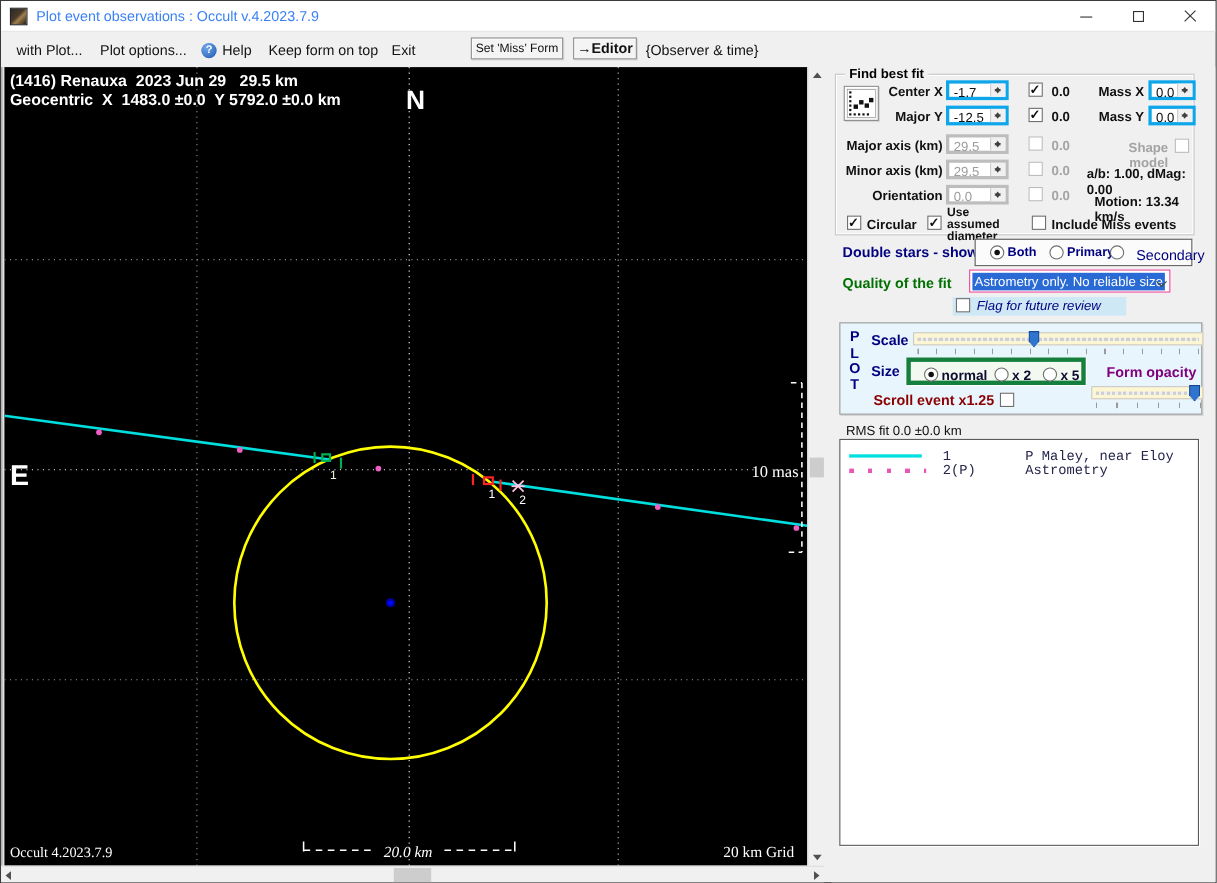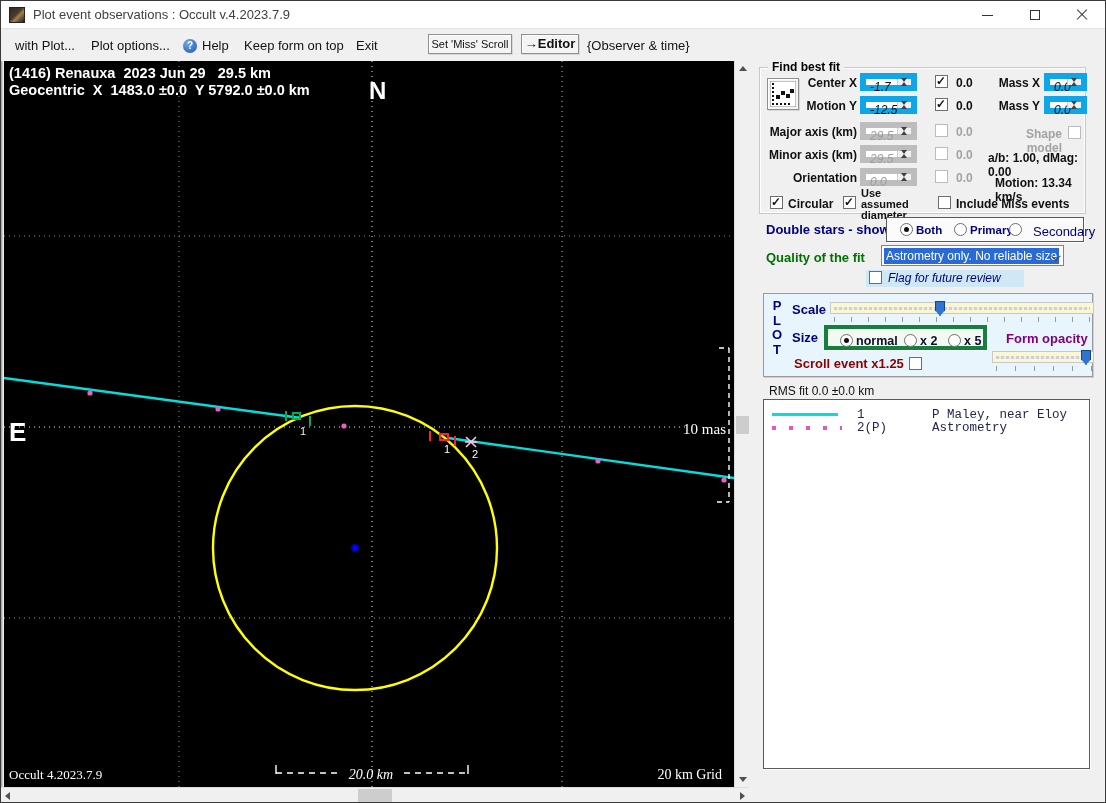--- a/index.html
+++ b/index.html
@@ -3,21 +3,21 @@
 <meta charset="utf-8">
 <style>
   * { margin:0; padding:0; box-sizing:border-box; }
   html,body { width:1106px; height:803px; background:#888; }
   body { font-family:"Liberation Sans", sans-serif; font-size:12px; color:#111; }
   .window { position:relative; width:1106px; height:803px; background:#f0f0f0; border:1px solid #3a3a3a; overflow:hidden; }
 
   
   .titlebar { position:absolute; left:0; top:0; width:100%; height:28px; background:#ffffff; border-bottom:1px solid #e4e4e4; }
   .app-icon { position:absolute; left:8px; top:6px; width:16px; height:16px; background:linear-gradient(135deg,#2a2a2a 0%,#4a3b28 45%,#a08050 60%,#241d12 100%); border:1px solid #222; }
-  .title-text { position:absolute; left:32px; top:6px; font-size:13px; color:#404040; }
+  .title-text { position:absolute; left:32px; top:6px; font-size:13px; color:#3b82f6; }
   .win-btns { position:absolute; right:0; top:0; height:28px; display:flex; }
   .win-btn { width:47px; height:28px; display:flex; align-items:center; justify-content:center; color:#222; font-size:13px; }
   .glyph-min { width:11px; height:1px; background:#333; }
   .glyph-max { width:10px; height:10px; border:1px solid #333; }
   .glyph-close { position:relative; width:12px; height:12px; }
   .glyph-close::before,.glyph-close::after { content:""; position:absolute; left:-1px; top:5px; width:14px; height:1.4px; background:#333; }
   .glyph-close::before { transform:rotate(45deg); } .glyph-close::after { transform:rotate(-45deg); }
 
   
   .menubar { position:absolute; left:0; top:28px; width:100%; height:32px; background:#f0f0f0; }
@@ -40,21 +40,21 @@
   .tri-down { left:4px; bottom:5px; border-left:4px solid transparent; border-right:4px solid transparent; border-top:5px solid #505050; }
   .tri-left { left:4px; top:4px; border-top:4px solid transparent; border-bottom:4px solid transparent; border-right:5px solid #505050; }
   .tri-right { right:4px; top:4px; border-top:4px solid transparent; border-bottom:4px solid transparent; border-left:5px solid #505050; }
 
   
   .rpanel { position:absolute; left:755px; top:60px; width:351px; height:742px; background:#f0f0f0; font-size:12px; }
   .groupbox { position:absolute; left:3px; top:6px; width:327px; height:147px; border:1px solid #c8c8c8; box-shadow:inset 0 0 0 1px #ffffff; }
   .gb-label { position:absolute; left:8px; top:-8px; background:#f0f0f0; padding:0 4px; color:#000000; font-weight:600; font-size:12px; }
   .lbl { position:absolute; font-weight:600; color:#101010; }
   .lbl.gray { color:#a3a3a3; }
-  .spin { position:absolute; height:18px; background:#fff; border:6px solid #0ea5e9; font-size:12px; line-height:16px; padding-left:4px; color:#101010;font-style:italic; }
+  .spin { position:absolute; height:18px; background:#fff; border:3px solid #0ea5e9; font-size:12px; line-height:16px; padding-left:4px; color:#101010; }
   .spin .ud { position:absolute; right:0; top:0; width:14px; height:100%; border-left:1px solid #cfcfcf; background:#f0f0f0; }
   .spin .ud::before { content:""; position:absolute; left:3px; top:3px; border-left:3.5px solid transparent; border-right:3.5px solid transparent; border-bottom:4px solid #404040; }
   .spin .ud::after  { content:""; position:absolute; left:3px; bottom:3px; border-left:3.5px solid transparent; border-right:3.5px solid transparent; border-top:4px solid #404040; }
   .spin.disabled { color:#9d9d9d; border-color:#bdbdbd; }
   .cb { position:absolute; width:13px; height:13px; background:#fff; border:1px solid #6e6e6e; }
   .cb.checked::after { content:"✓"; position:absolute; left:0px; top:-2px; font-size:12px; font-weight:bold; color:#111; }
   .cb.disabled { border-color:#bcbcbc; }
   .radio { position:absolute; width:13px; height:13px; background:#fff; border:1px solid #6e6e6e; border-radius:50%; }
   .radio.sel::after { content:""; position:absolute; left:3px; top:3px; width:5px; height:5px; border-radius:50%; background:#101010; }
   .navy { color:#000080; } .green { color:#007000; } .purple { color:#80007d; } .dkred { color:#8b0000; }
@@ -105,21 +105,21 @@
     </div>
   </div>
 
   <div class="menubar">
     <span class="menu-item" style="left:14px">with Plot...</span>
     <span class="menu-item" style="left:90px">Plot options...</span>
     <span class="help-icon"></span>
     <span class="menu-item" style="left:201px">Help</span>
     <span class="menu-item" style="left:243px">Keep form on top</span>
     <span class="menu-item" style="left:355px">Exit</span>
-    <div class="btn3d" style="left:427px; top:5px; width:84px; height:20px; font-size:11px; line-height:18px;">Set 'Miss' Scroll</div>
+    <div class="btn3d" style="left:427px; top:5px; width:84px; height:20px; font-size:11px; line-height:18px;">Set 'Miss' Form</div>
     <div class="btn3d" style="left:520px; top:5px; width:58px; height:20px; font-size:13px; font-weight:bold; line-height:18px;">→Editor</div>
     <span class="menu-item" style="left:586px">{Observer &amp; time}</span>
   </div>
 
   <div class="plot-edge"></div>
   <div class="plot-area">
     <svg width="730" height="726" viewBox="0 0 730 726" xmlns="http://www.w3.org/2000/svg">
 
       <g>
         <line x1="175" y1="0" x2="175" y2="726" stroke="#8d8d8d" stroke-width="1" stroke-dasharray="1 4"></line>
@@ -229,21 +229,21 @@
         </svg>
       </div>
 
       <div class="lbl" style="left:37px; top:8px; width:60px; text-align:right;">Center X</div>
       <div class="spin" style="left:100px; top:5px; width:57px;"><span>-1.7</span><span class="ud"></span></div>
       <div class="cb checked" style="left:175px; top:7px;"></div>
       <div class="lbl" style="left:196px; top:8px; font-weight:700;">0.0</div>
       <div class="lbl" style="left:212px; top:8px; width:68px; text-align:right;">Mass X</div>
       <div class="spin" style="left:284px; top:5px; width:43px;"><span>0.0</span><span class="ud"></span></div>
 
-      <div class="lbl" style="left:37px; top:31px; width:60px; text-align:right;">Motion Y</div>
+      <div class="lbl" style="left:37px; top:31px; width:60px; text-align:right;">Major Y</div>
       <div class="spin" style="left:100px; top:28px; width:57px;"><span>-12.5</span><span class="ud"></span></div>
       <div class="cb checked" style="left:175px; top:30px;"></div>
       <div class="lbl" style="left:196px; top:31px; font-weight:700;">0.0</div>
       <div class="lbl" style="left:212px; top:31px; width:68px; text-align:right;">Mass Y</div>
       <div class="spin" style="left:284px; top:28px; width:43px;"><span>0.0</span><span class="ud"></span></div>
 
       <div class="lbl" style="left:0px; top:57px; width:97px; text-align:right;">Major axis (km)</div>
       <div class="spin disabled" style="left:100px; top:54px; width:57px;"><span>29.5</span><span class="ud"></span></div>
       <div class="cb disabled" style="left:175px; top:56px;"></div>
       <div class="lbl gray" style="left:196px; top:57px; font-weight:700;">0.0</div>

